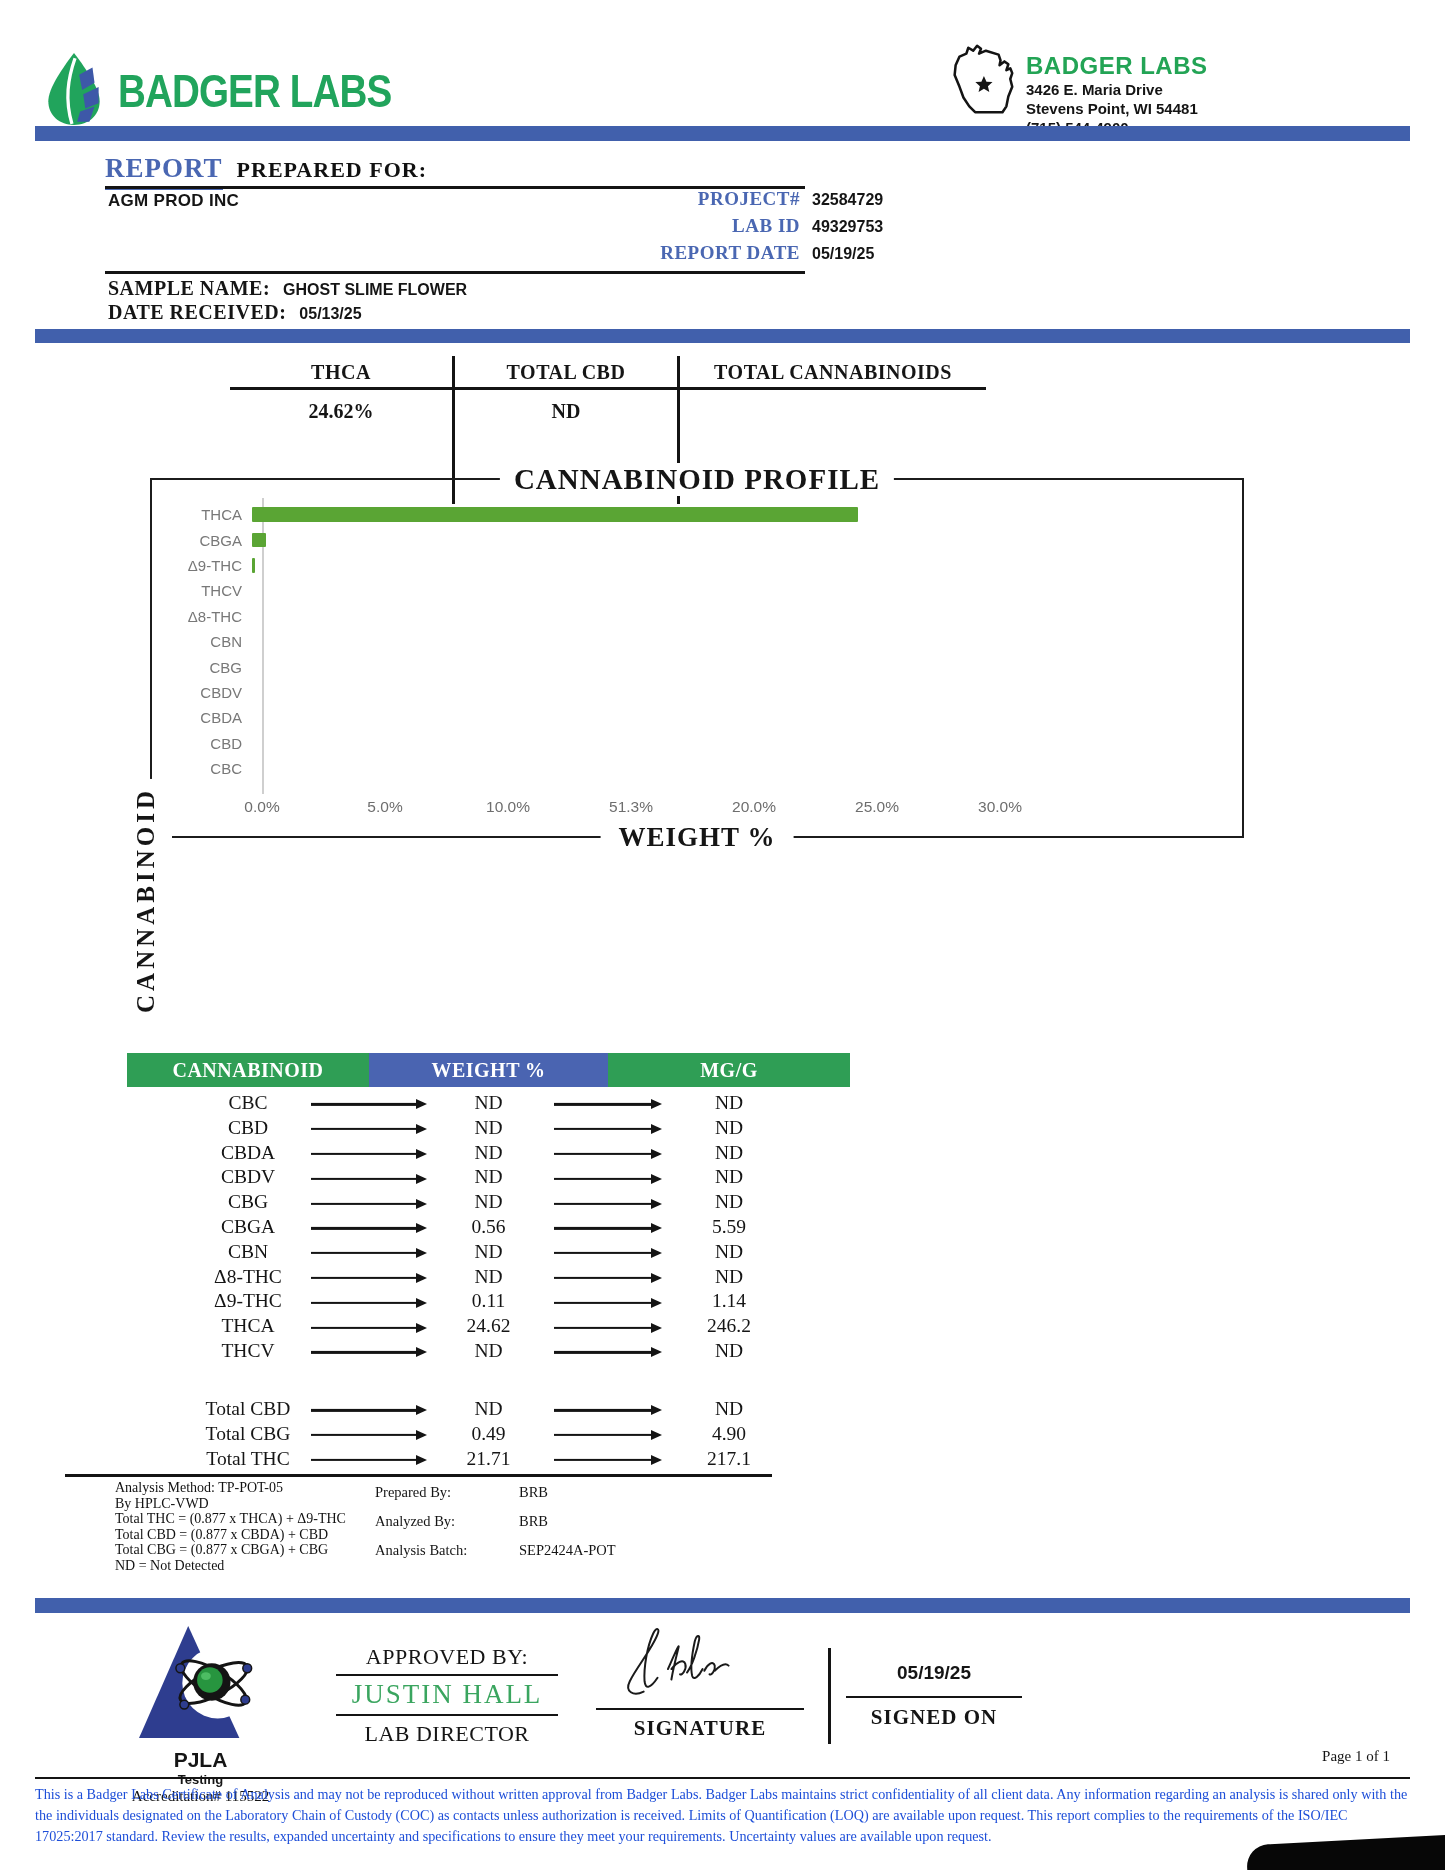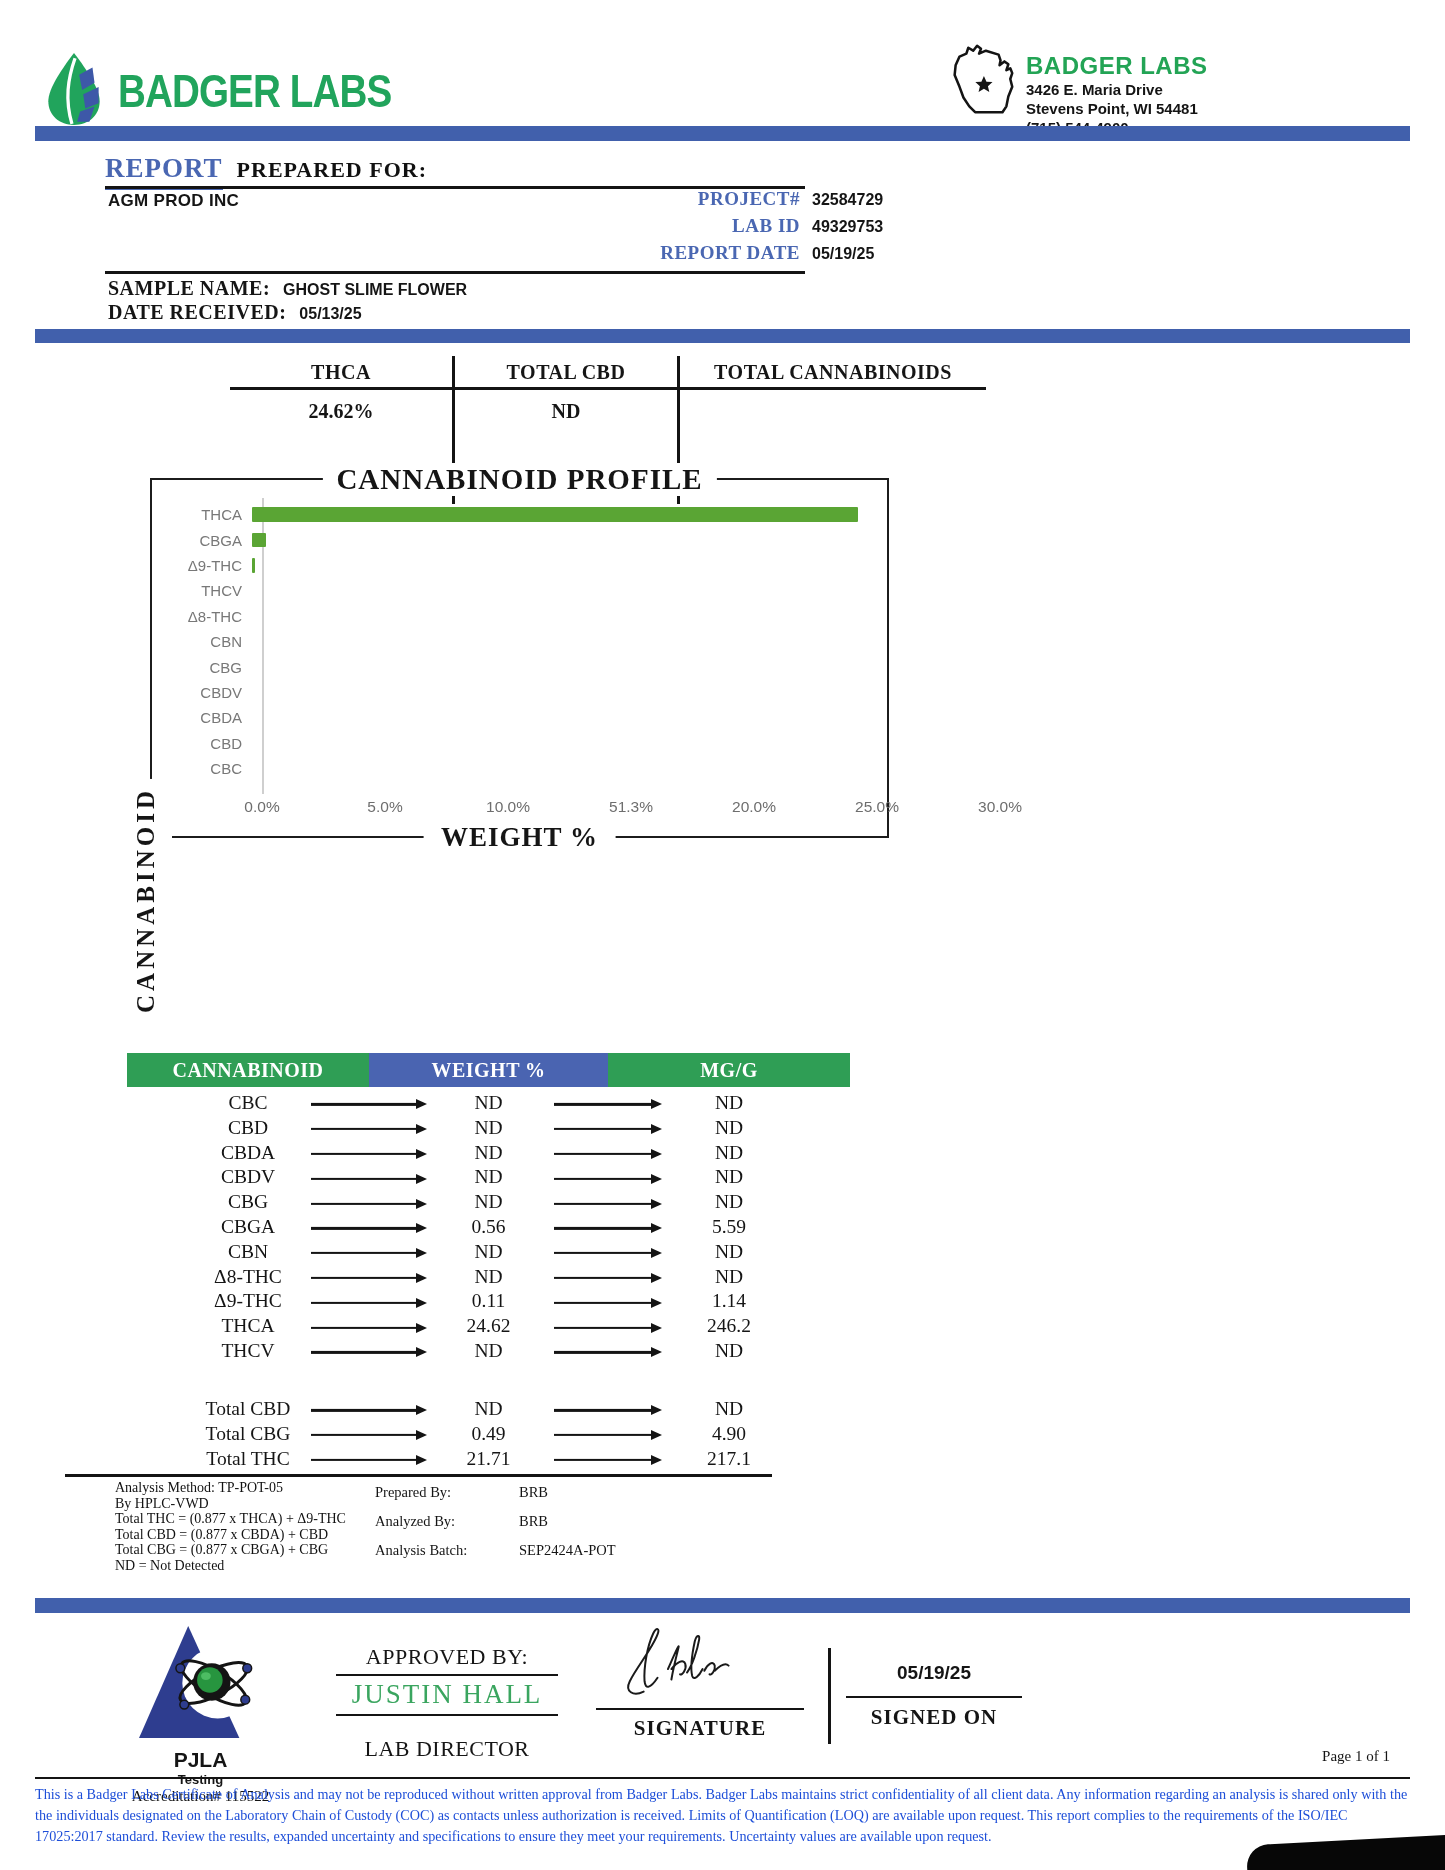--- a/index.html
+++ b/index.html
@@ -47,21 +47,21 @@
   #summary { position:absolute; left:230px; top:356px; width:756px; display:flex; }
   .sum-col { display:flex; flex-direction:column; }
   .sum-col.c0 { width:225px; } .sum-col.c1 { width:225px; } .sum-col.c2 { width:306px; }
   .sum-col.c0, .sum-col.c1 { border-right:3px solid #141414; }
   .sum-head { height:34px; line-height:32px; text-align:center; font-weight:bold; font-size:20px;
     border-bottom:3px solid #141414; letter-spacing:0.5px; }
   .sum-val { height:40px; line-height:42px; text-align:center; font-weight:bold; font-size:20px; }
   .sum-tail { height:74px; }
 
   
-  #chart { position:absolute; left:150px; top:478px; width:739px; height:360px; border:2px solid #1c1c1c; }
+  #chart { position:absolute; left:150px; top:478px; width:1094px; height:360px; border:2px solid #1c1c1c; }
   #chart-title { position:absolute; top:-17px; left:50%; transform:translateX(-50%); background:#fff;
     padding:0 14px; font-weight:bold; font-size:29px; letter-spacing:1px; white-space:nowrap; line-height:33px; }
   #chart-xlabel { position:absolute; bottom:-17px; left:50%; transform:translateX(-50%); background:#fff;
     padding:0 18px; font-weight:bold; font-size:27px; letter-spacing:1px; white-space:nowrap; line-height:32px; }
   #chart-ylabel { position:absolute; left:-20px; top:50%; transform:translateY(-50%); background:#fff;
     writing-mode:vertical-rl; width:40px; text-align:center; font-weight:bold; font-size:25px;
     letter-spacing:4px; rotate:180deg; padding:8px 0; }
   #chart-axis { position:absolute; left:110px; top:18px; width:2px; height:296px; background:#cfcfcf; }
   #chart-rows { position:absolute; left:3px; top:22px; right:10px; }
   .c-row { display:flex; align-items:center; height:25.4px; }
@@ -98,21 +98,21 @@
   .fm-row .fv { margin-left:12px; }
 
   
   #pjla { position:absolute; left:118px; top:1622px; width:165px; text-align:center; }
   #pjla .pjla-name { font-family:"Liberation Sans", sans-serif; font-weight:bold; font-size:21px; margin-top:2px; }
   #pjla .pjla-sub { font-family:"Liberation Sans", sans-serif; font-weight:bold; font-size:13px; }
   #pjla .pjla-acc { font-size:15px; margin-top:1px; white-space:nowrap; }
   #approved { position:absolute; left:336px; top:1644px; width:222px; text-align:center; }
   #approved .ap-label { font-size:22px; letter-spacing:0.5px; padding-bottom:4px; border-bottom:2.5px solid #141414; }
   #approved .ap-name { color:#3aa55f; font-size:27px; letter-spacing:2px; padding:3px 0 4px; border-bottom:2.5px solid #141414; white-space:nowrap; }
-  #approved .ap-title { font-size:22px; padding-top:20px; letter-spacing:0.5px; }
+  #approved .ap-title { font-size:22px; padding-top:5px; letter-spacing:0.5px; }
   #sig-block { position:absolute; left:596px; top:1624px; width:208px; text-align:center; }
   #sig-block .sig-line { border-bottom:2.5px solid #141414; padding-bottom:2px; }
   #sig-block .sig-label { font-weight:bold; font-size:21px; letter-spacing:1px; padding-top:6px; }
   #foot-divider { left:828px; top:1648px; width:2.5px; height:96px; }
   #date-block { position:absolute; left:846px; top:1662px; width:176px; text-align:center; }
   #date-block .d-val { font-family:"Liberation Sans", sans-serif; font-weight:bold; font-size:19px;
     padding-bottom:12px; border-bottom:2.5px solid #141414; }
   #date-block .d-label { font-weight:bold; font-size:21px; letter-spacing:1px; padding-top:7px; }
   #page-num { position:absolute; right:55px; top:1748px; font-size:15px; }
   #disclaimer { position:absolute; left:35px; top:1777px; width:1375px; border-top:2.5px solid #141414;

